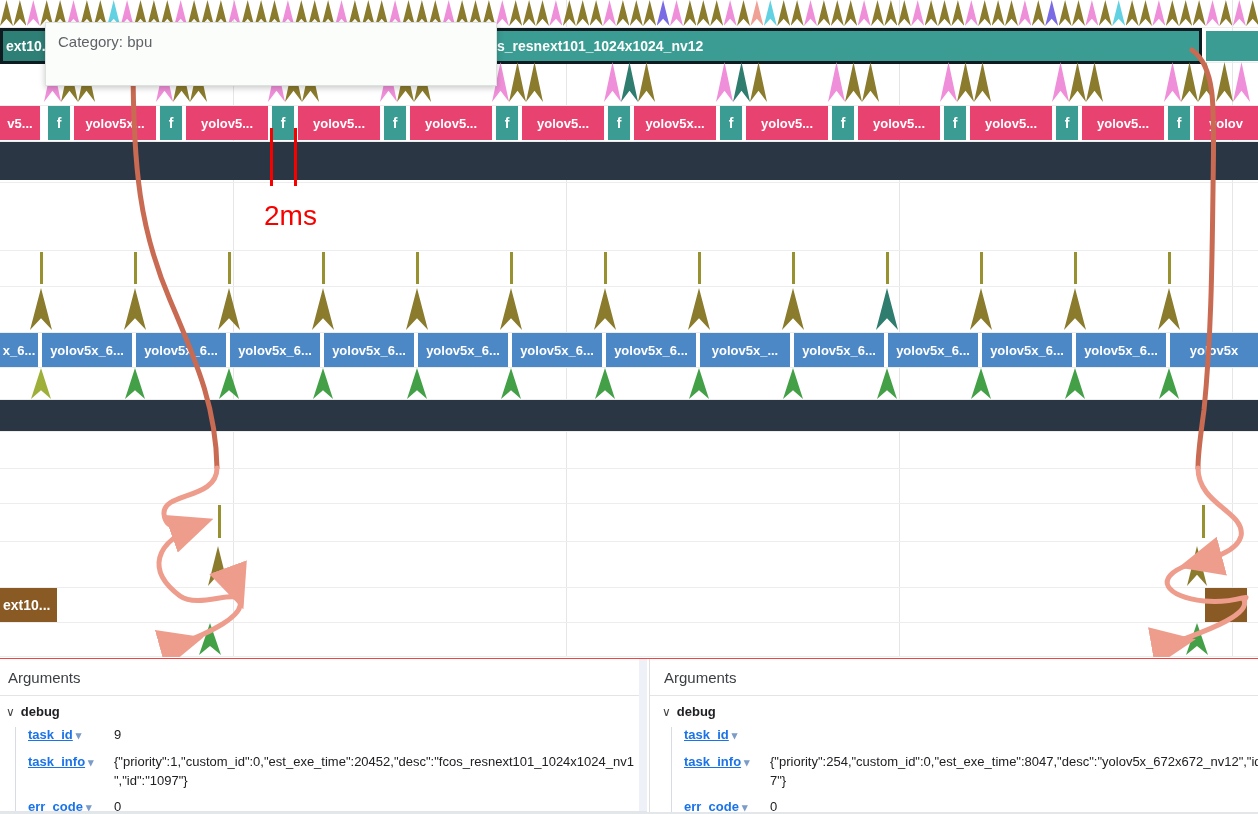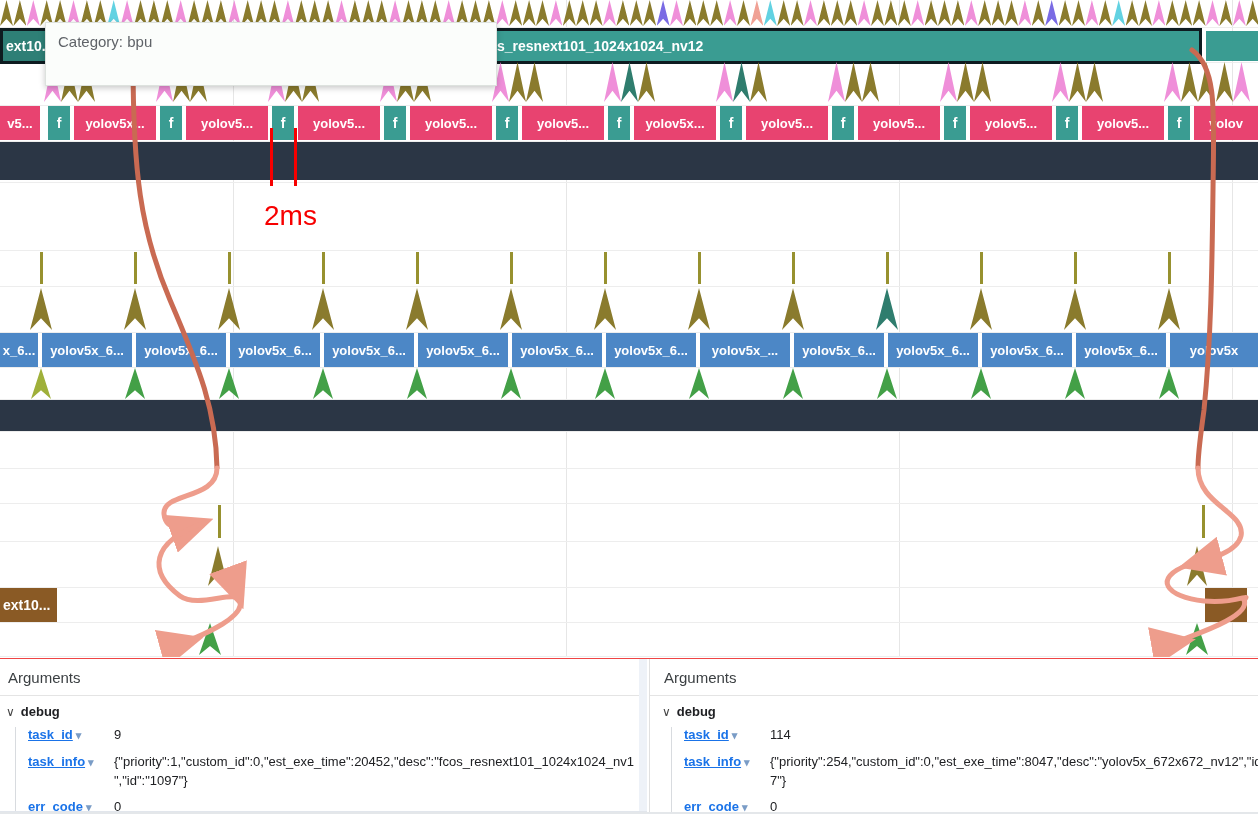--- a/index.html
+++ b/index.html
@@ -357,23 +357,20 @@
     <div class="args-panel rightp">
       <div class="args-title">Arguments</div>
       <div class="args-group">
         <span class="chev">∨</span>
         <span>debug</span>
       </div>
       <div class="args-rows">
         <div class="indent-guide"></div>
       <div class="arg-row">
             <div class="arg-key"><span class="k">task_id</span><span class="arg-caret">▾</span></div>
-            <div class="arg-val">
-              <div>114</div>
-            </div>
           </div>
           <div class="arg-row">
             <div class="arg-key"><span class="k">task_info</span><span class="arg-caret">▾</span></div>
             <div class="arg-val">
               <div>{"priority":254,"custom_id":0,"est_exe_time":8047,"desc":"yolov5x_672x672_nv12","id":"10</div>
               <div>7"}</div>
             </div>
           </div>
           <div class="arg-row">
             <div class="arg-key"><span class="k">err_code</span><span class="arg-caret">▾</span></div>

